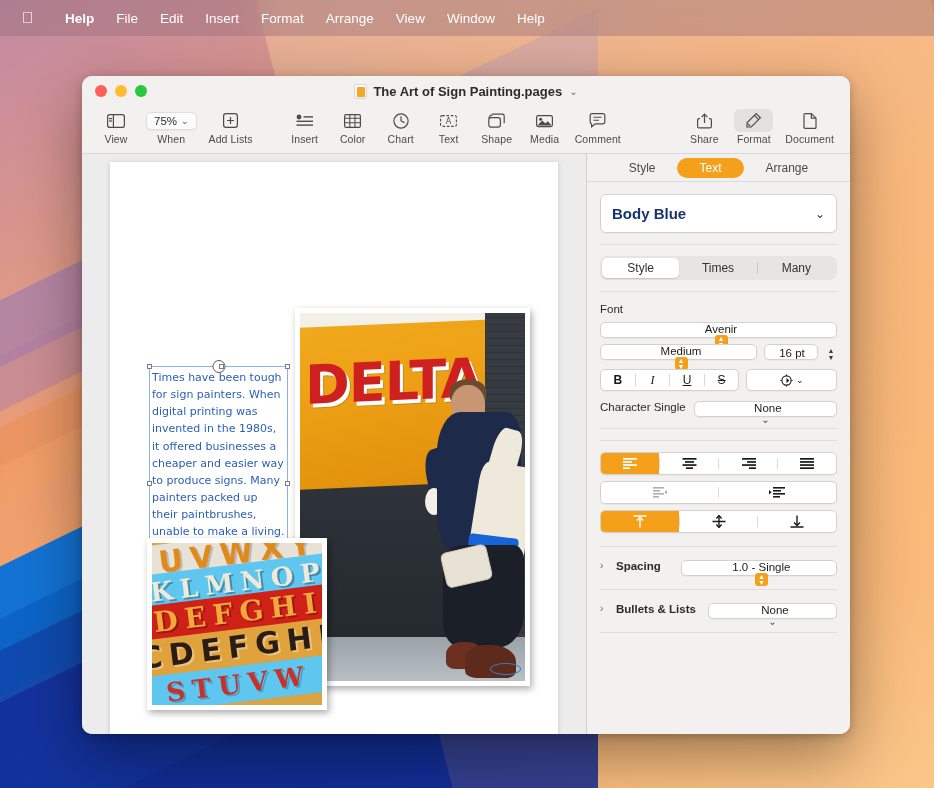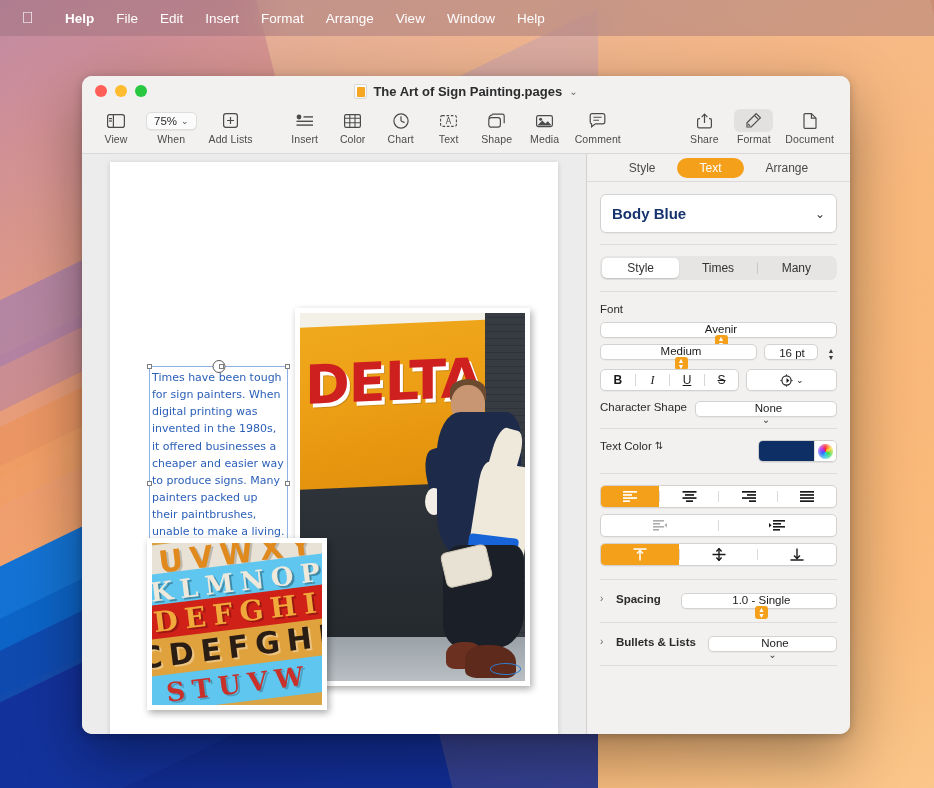--- a/index.html
+++ b/index.html
@@ -667,41 +667,29 @@
                     <line x1="0.4" y1="6.5" x2="1.6" y2="6.5"></line>
                     <line x1="11.4" y1="6.5" x2="12.6" y2="6.5"></line>
                   </g>
                 </svg>
             </span>
             <span style="font-size:9px">⌄</span>
           </div>
         </div>
 
         <div class="sb-row" style="gap:8px; margin-top:10px">
-          <div class="lbl-sm">Character Shape</div>
+          <div class="lbl-sm">Character Single</div>
           <div class="field" style="flex:1">
             <span>None</span>
             <span class="chev-sm">⌄</span>
           </div>
         </div>
 
         <div class="divider"></div>
 
-        <div class="sb-row" style="justify-content:space-between">
-          <div class="sb-row" style="gap:3px">
-            <span class="lbl-sm">Text Color</span>
-            <span style="font-size:10px;color:#333">⇅</span>
-          </div>
-          <div class="color-swatch-wrap">
-            <div class="color-swatch"></div>
-            <div class="color-wheel">
-                <div class="wheel-dot"></div>
-              </div>
-          </div>
-        </div>
 
         <div class="divider"></div>
 
         <div class="btn-group">
           <div class="gb on">
             <svg width="15" height="11" viewBox="0 0 15 11">
                 <g fill="#fff">
                   <rect y="0" width="14" height="1.7"></rect>
                   <rect y="3.1" width="9" height="1.7"></rect>
                   <rect y="6.2" width="14" height="1.7"></rect>

